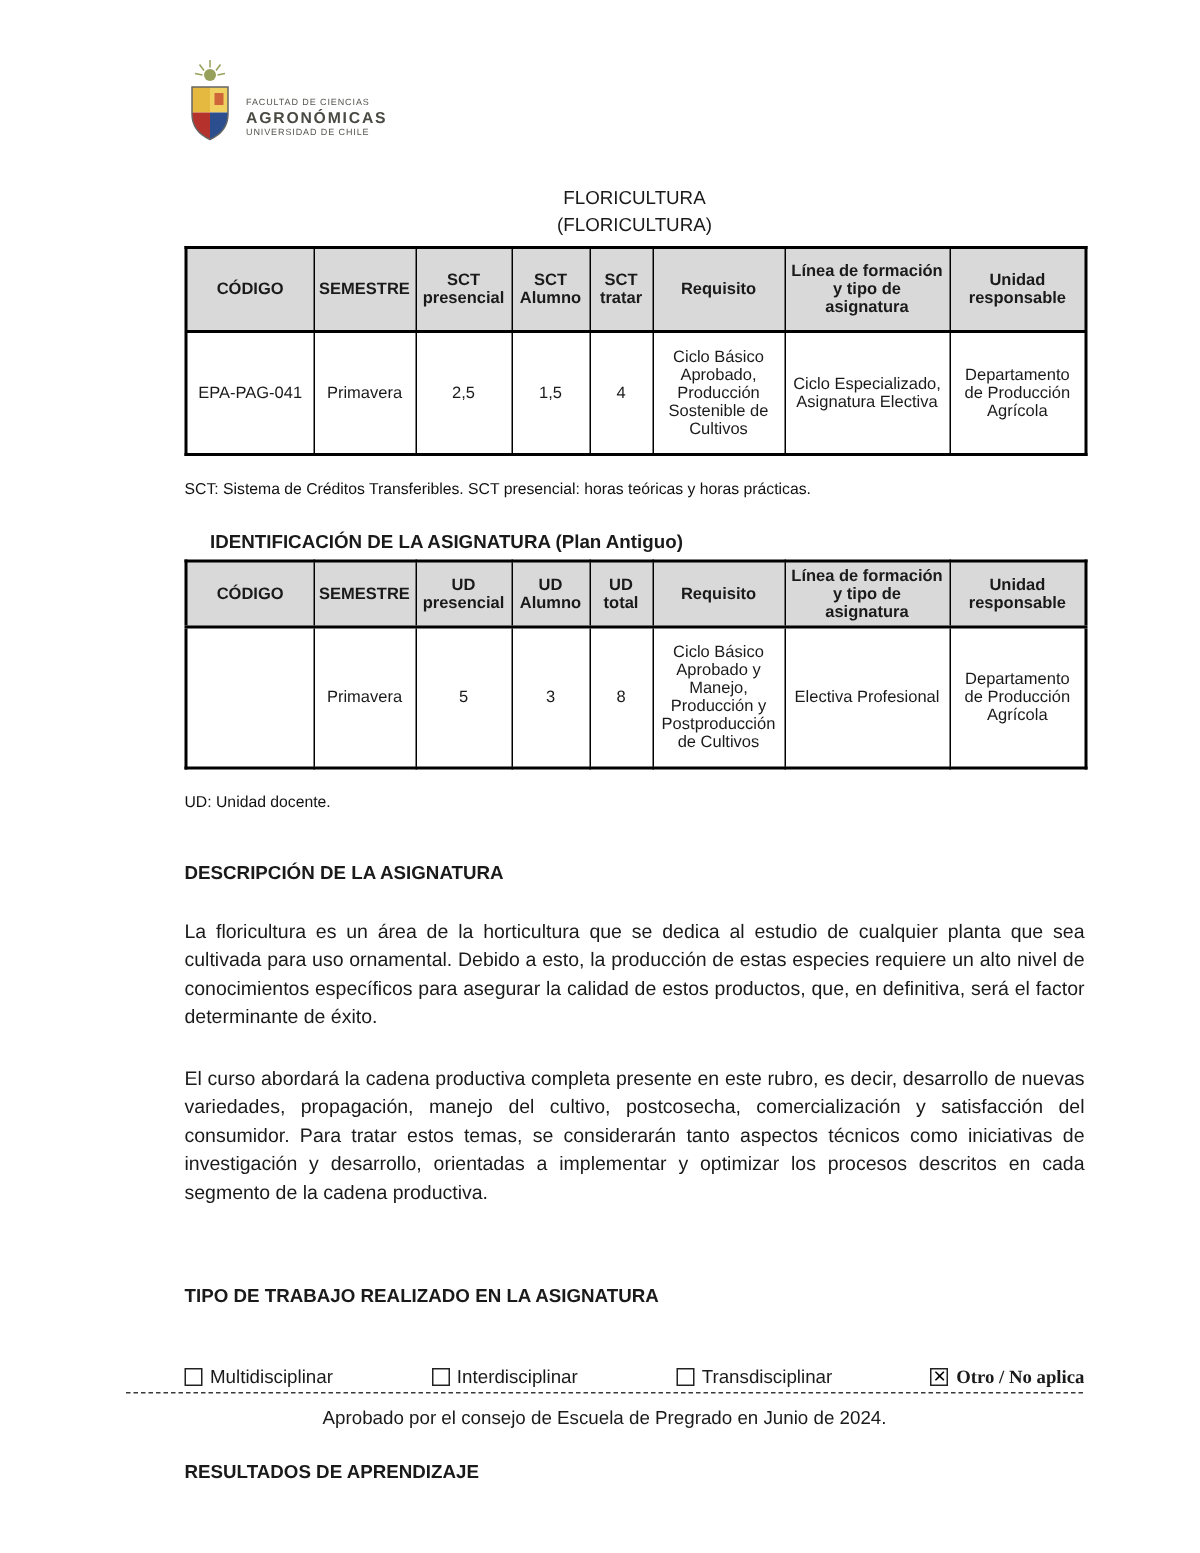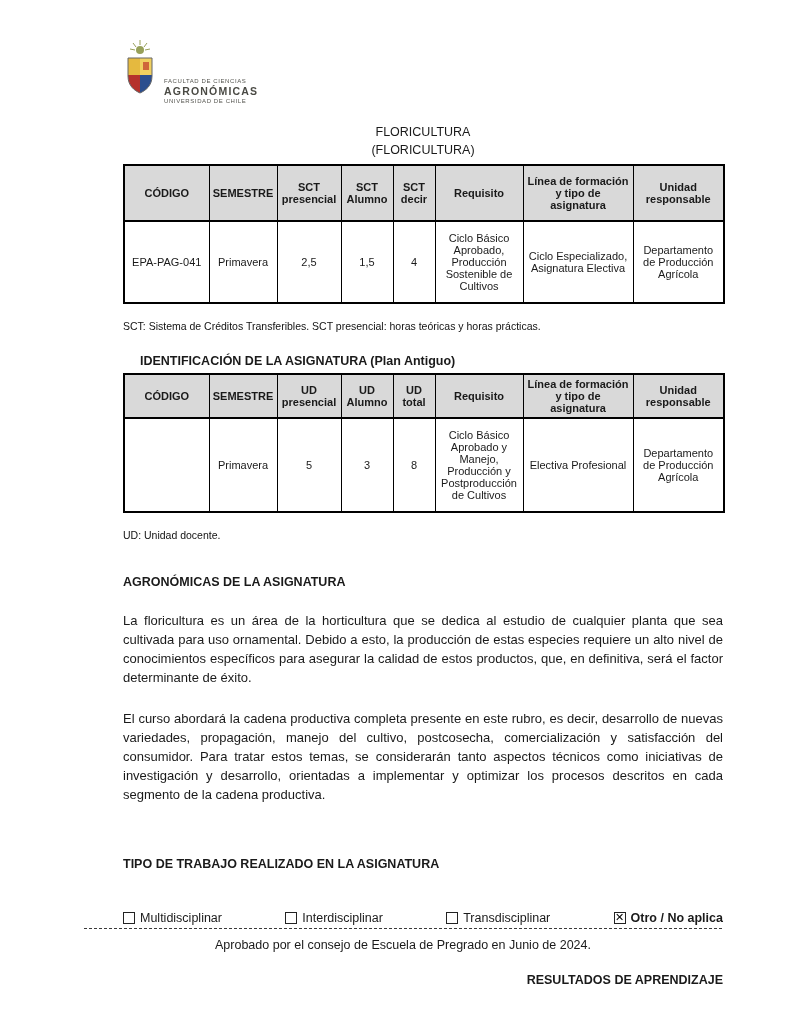--- a/index.html
+++ b/index.html
@@ -5,35 +5,35 @@
   * { margin:0; padding:0; box-sizing:border-box; }
   html,body { background:#ffffff; }
   body {
     width:800px; height:1035px; position:relative; overflow:hidden;
     font-family:"Liberation Sans","DejaVu Sans",sans-serif;
     color:#1a1a1a;
   }
   .content { position:absolute; left:123px; top:0; width:600px; }
 
   
-  .logo-row { margin-top:40px; display:flex; align-items:flex-end; gap:7px; height:64px; }
+  .logo-row { margin-top:40px; display:flex; align-items:center; gap:7px; height:64px; }
   .logo-text { display:flex; flex-direction:column; justify-content:center; color:#55554f; padding-top:14px; }
   .lt-small { font-size:6px; letter-spacing:0.6px; }
   .lt-big { font-size:10.5px; font-weight:bold; letter-spacing:1.2px; color:#4a4a44; margin:1px 0; }
 
   
   .title-block { text-align:center; margin-top:20px; font-size:12.5px; line-height:1.4; }
   .title-main { font-weight:normal; }
 
   .section-heading { font-weight:bold; font-size:12.5px; }
   .h-plan-nuevo { margin-top:34px; }
   .h-plan-antiguo { margin-top:22px;margin-left:17px; }
   .h-descripcion { margin-top:34px; }
   .h-tipo { margin-top:52px; }
-  .h-resultados { margin-top:48px;text-align:right; }
+  .h-resultados { margin-top:48px; }
 
   
   table { border-collapse:collapse; width:600px; table-layout:fixed; font-size:11px; margin-top:5px; border:2px solid #000; }
   th, td { border:1px solid #000; text-align:center; vertical-align:middle; padding:2px 3px; word-wrap:break-word; }
   th { background:#d9d9d9; font-weight:bold; border-bottom:2px solid #000; }
   .t1 thead tr { height:56px; } .t1 tbody tr { height:82px; }
   .t2 thead tr { height:44px; } .t2 tbody tr { height:94px; }
 
   .footnote { font-size:10.5px; margin-top:16px; color:#111; }
 
@@ -41,21 +41,21 @@
 
   
   .check-row { margin-top:40px; display:flex; justify-content:space-between; align-items:flex-start; font-size:12.5px; }
   .check-item { display:inline-flex; align-items:center; gap:5px; cursor:pointer; }
   .checkbox { width:12px; height:12px; border:1.4px solid #222; display:inline-block; position:relative; flex:0 0 auto; background:#fff; }
   .check-item.checked .checkbox::after {
     content:"✕"; position:absolute; left:0; top:0; right:0; bottom:0;
     display:flex; align-items:center; justify-content:center;
     font-size:11px; font-weight:bold; line-height:1; color:#000;
   }
-  .check-item.checked .check-label { font-weight:bold; }
+  .check-item.checked .check-label { font-weight:bold;font-family:Liberation Serif, serif; }
 
   
   .footer { position:absolute; left:84px; width:638px; top:928px; }
   .divider { height:0; border-bottom:1.4px dashed #3a3a3a; }
   .footer-text { text-align:center; font-size:12.5px; margin-top:9px; }
 </style>
 </head>
 <body>
 
 <div class="content">
@@ -106,21 +106,21 @@
         <col style="width:88px">
         <col style="width:110px">
         <col style="width:91px">
     </colgroup>
     <thead>
       <tr>
         <th>CÓDIGO</th>
         <th>SEMESTRE</th>
         <th>SCT presencial</th>
         <th>SCT Alumno</th>
-        <th>SCT decir</th>
+        <th>SCT tratar</th>
         <th>Requisito</th>
         <th>Línea de formación y tipo de asignatura</th>
         <th>Unidad responsable</th>
       </tr>
     </thead>
     <tbody>
       <tr>
         <td>EPA-PAG-041</td>
         <td>Primavera</td>
         <td>2,5</td>
@@ -166,21 +166,21 @@
         <td>3</td>
         <td>8</td>
         <td>Ciclo Básico Aprobado y Manejo, Producción y Postproducción de Cultivos</td>
         <td>Electiva Profesional</td>
         <td>Departamento de Producción Agrícola</td>
       </tr>
     </tbody>
   </table>
   <div class="footnote">UD: Unidad docente.</div>
 
-  <div class="section-heading h-descripcion">AGRONÓMICAS DE LA ASIGNATURA</div>
+  <div class="section-heading h-descripcion">DESCRIPCIÓN DE LA ASIGNATURA</div>
   <p class="para">La floricultura es un área de la horticultura que se dedica al estudio de cualquier planta que sea cultivada para uso ornamental. Debido a esto, la producción de estas especies requiere un alto nivel de conocimientos específicos para asegurar la calidad de estos productos, que, en definitiva, será el factor determinante de éxito.</p>
   <p class="para">El curso abordará la cadena productiva completa presente en este rubro, es decir, desarrollo de nuevas variedades, propagación, manejo del cultivo, postcosecha, comercialización y satisfacción del consumidor. Para tratar estos temas, se considerarán tanto aspectos técnicos como iniciativas de investigación y desarrollo, orientadas a implementar y optimizar los procesos descritos en cada segmento de la cadena productiva.</p>
 
   <div class="section-heading h-tipo">TIPO DE TRABAJO REALIZADO EN LA ASIGNATURA</div>
   <div class="check-row">
     <label class="check-item">
       <span class="checkbox"></span>
       <span class="check-label">Multidisciplinar</span>
     </label>
     <label class="check-item">

